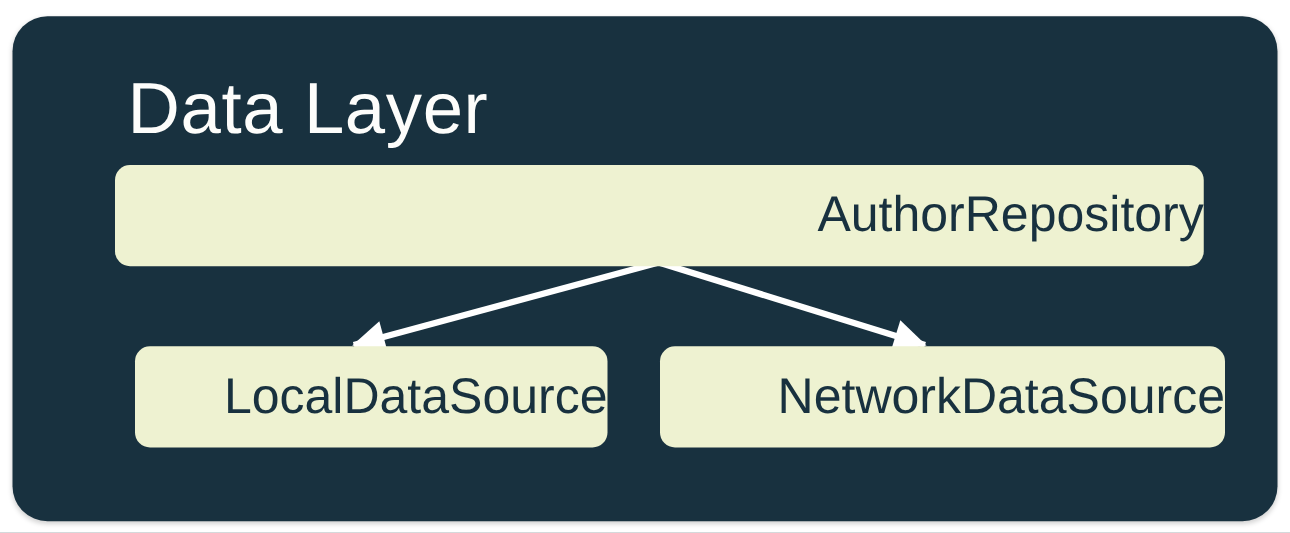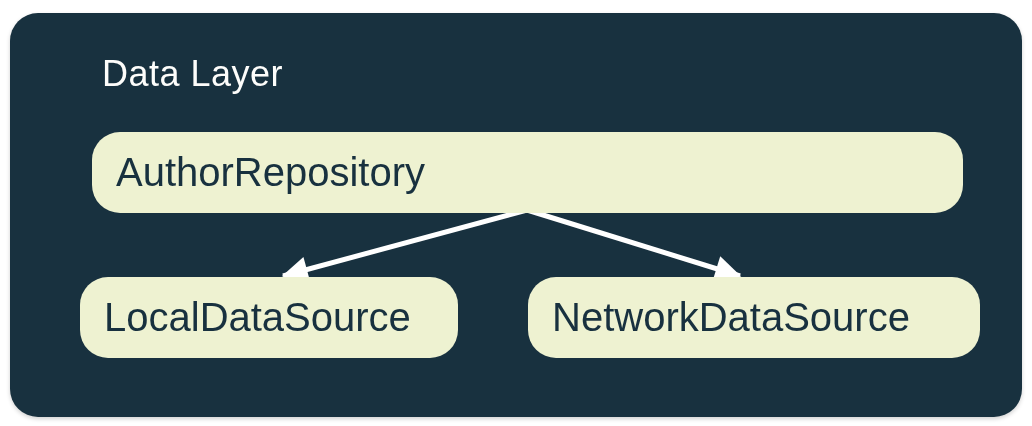--- a/index.html
+++ b/index.html
@@ -14,51 +14,50 @@
     position: absolute;
     left: 10px; top: 13px;
     width: 1012px; height: 404px;
     background: #18313F;
     border-radius: 28px;
     box-shadow: 0 2px 4px rgba(0,0,0,0.18);
   }
   .title {
     position: absolute;
     left: 92px; top: 40px;
-    font-size: 36px;
+    font-size: 58px;
     font-weight: 400;
     letter-spacing: 0.5px;
     color: #FDFDFB;
     white-space: nowrap;
   }
   .edges-svg {
     position: absolute;
     left: 0; top: 0;
     width: 1032px; height: 426px;
     z-index: 1;
     pointer-events: none;
   }
   .node {
     position: absolute;
     background: #EEF2D1;
-    border-radius: 28px;
+    border-radius: 12px;
     display: flex;
     align-items: center;
-    justify-content: flex-start;
+    justify-content: flex-end;
     z-index: 2;
-    padding-left: 24px;
   }
   .node-label {
     font-size: 40px;
     font-weight: 400;
     color: #18313F;
     white-space: nowrap;
   }
   .node-repo    { left: 92px;  top: 132px; width: 871px; height: 81px; }
-  .node-local   { left: 80px;  top: 277px; width: 378px; height: 81px; }
+  .node-local   { left: 108px;  top: 277px; width: 378px; height: 81px; }
   .node-network { left: 528px; top: 277px; width: 452px; height: 81px; }
 </style>
 </head>
 <body>
 
 <div class="stage">
 
   <div class="container">
     <div class="title">Data Layer</div>
   </div>

